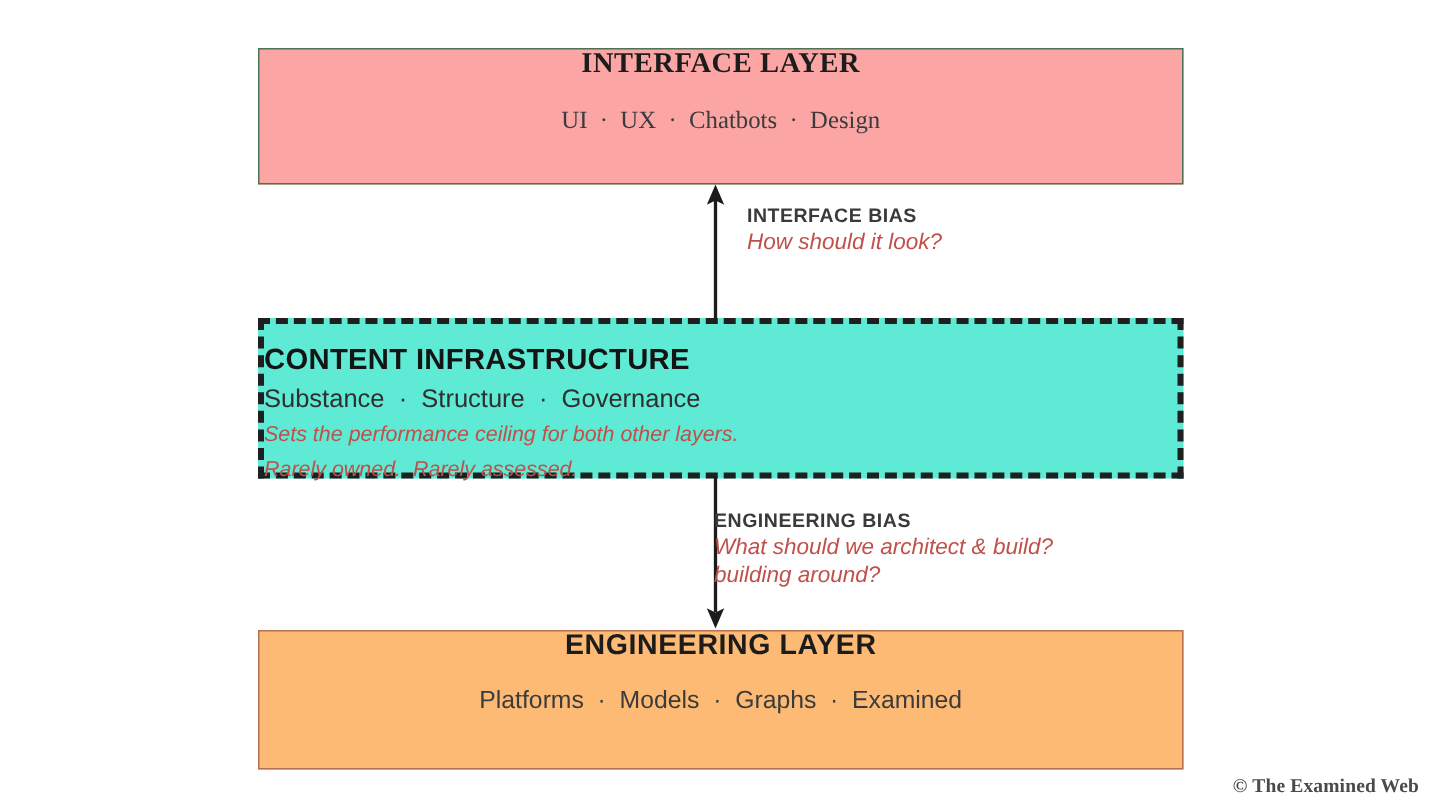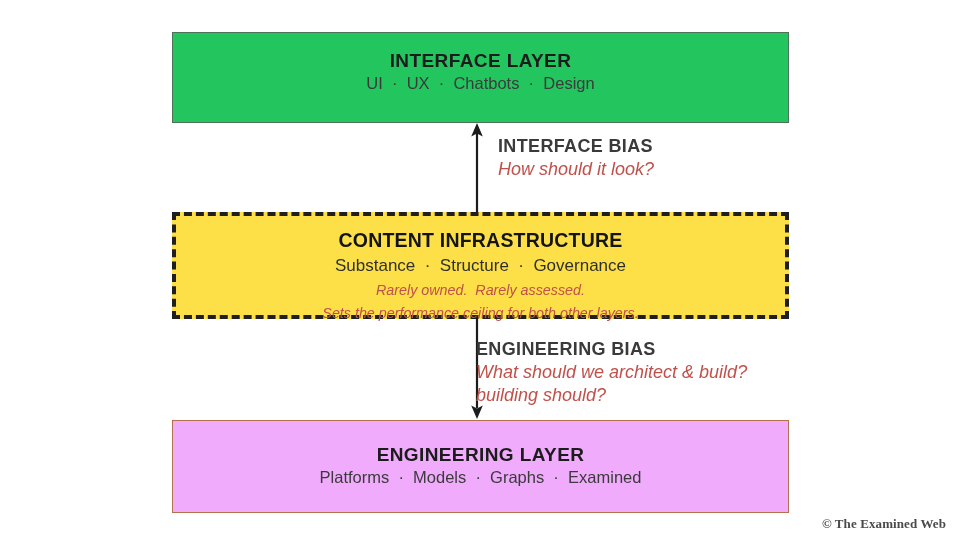--- a/index.html
+++ b/index.html
@@ -36,59 +36,57 @@
     font-weight: bold;
     letter-spacing: 0.4px;
     color: #1c1c1c;
     line-height: 1.1;
   }
   .layer-box .layer-subtitle {
     font-size: 16.5px;
     font-weight: normal;
     color: #3b3b3b;
     line-height: 1.2;
-    margin-top: 2px;
+    margin-top: 16px;
     white-space: pre;
   }
 
   
   #interface-layer {
     left: 172px;
     top: 32px;
     width: 617px;
     height: 91px;
-    background: #22c55e;
+    background: #fca5a5;
     border: 1.6px solid #4d7358;
-    padding-top: 18px;
+    font-family: Liberation Serif, serif;
   }
 
   
   #engineering-layer {
     left: 172px;
     top: 420px;
     width: 617px;
     height: 93px;
-    background: #f0abfc;
+    background: #fdba74;
     border: 1.6px solid #b5714d;
-    padding-top: 24px;
   }
 
   
   #content-infrastructure {
     position: absolute;
     box-sizing: border-box;
     left: 172px;
     top: 212px;
     width: 617px;
     height: 107px;
-    background: #fde047;
+    background: #5eead4;
     border: 4px dashed #1f1f1f;
     display: flex;
     flex-direction: column;
-    align-items: center;
     justify-content: flex-start;
     padding-top: 14px;
   }
   #content-infrastructure .layer-title {
     font-size: 19.5px;
     font-weight: bold;
     letter-spacing: 0.2px;
     color: #141414;
     line-height: 1.1;
   }
@@ -115,28 +113,28 @@
   }
   #arrow-up-svg   { left: 462px; top: 120px; }
   #arrow-down-svg { left: 462px; top: 316px; }
 
   
   .bias-block {
     position: absolute;
     width: 300px;
   }
   .bias-title {
-    font-size: 18px;
+    font-size: 13px;
     font-weight: bold;
     letter-spacing: 0.35px;
     color: #3a3a3a;
     line-height: 1.2;
   }
   .bias-line {
-    font-size: 18px;
+    font-size: 15px;
     font-style: italic;
     color: #c0504a;
     line-height: 1.32;
   }
   #interface-bias  { left: 498px; top: 136px; }
   #engineering-bias{ left: 476px; top: 339px; }
 
   
   #footer-credit {
     position: absolute;
@@ -165,33 +163,33 @@
   </svg>
 
   <div class="bias-block" id="interface-bias">
     <div class="bias-title">INTERFACE BIAS</div>
     <div class="bias-line">How should it look?</div>
   </div>
 
   <div id="content-infrastructure">
     <div class="layer-title">CONTENT INFRASTRUCTURE</div>
     <div class="layer-subtitle">Substance  ·  Structure  ·  Governance</div>
+    <div class="note">Sets the performance ceiling for both other layers.</div>
     <div class="note">Rarely owned.  Rarely assessed.</div>
-    <div class="note">Sets the performance ceiling for both other layers.</div>
   </div>
 
   <svg class="arrow-svg" id="arrow-down-svg" width="30" height="106" viewBox="0 0 30 106">
     <line x1="15" y1="2" x2="15" y2="92" stroke="#1c1c1c" stroke-width="2.2"></line>
     <polygon points="15,103 9.2,89.5 15,92.4 20.8,89.5" fill="#1c1c1c"></polygon>
   </svg>
 
   <div class="bias-block" id="engineering-bias">
     <div class="bias-title">ENGINEERING BIAS</div>
     <div class="bias-line">What should we architect &amp; build?</div>
-    <div class="bias-line">building should?</div>
+    <div class="bias-line">building around?</div>
   </div>
 
   <div class="layer-box" id="engineering-layer">
     <div class="layer-title">ENGINEERING LAYER</div>
     <div class="layer-subtitle">Platforms  ·  Models  ·  Graphs  ·  Examined</div>
   </div>
 
   <div id="footer-credit">© The Examined Web</div>
 
 </div>

